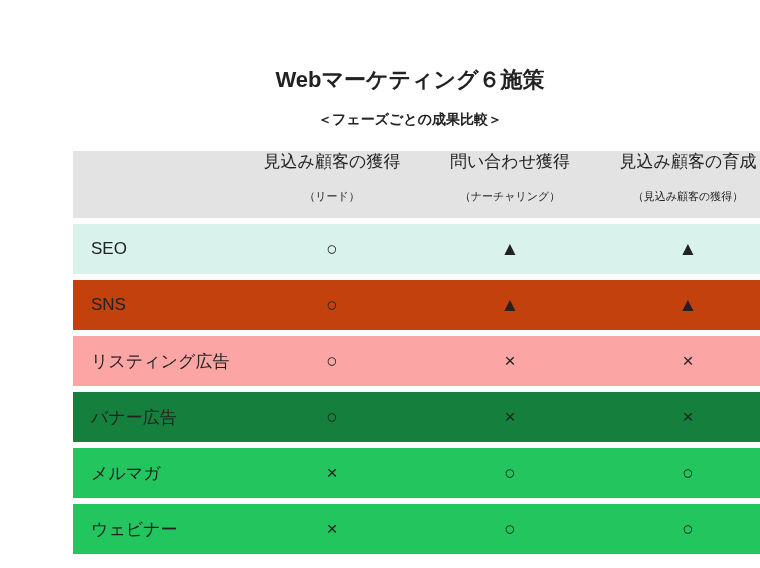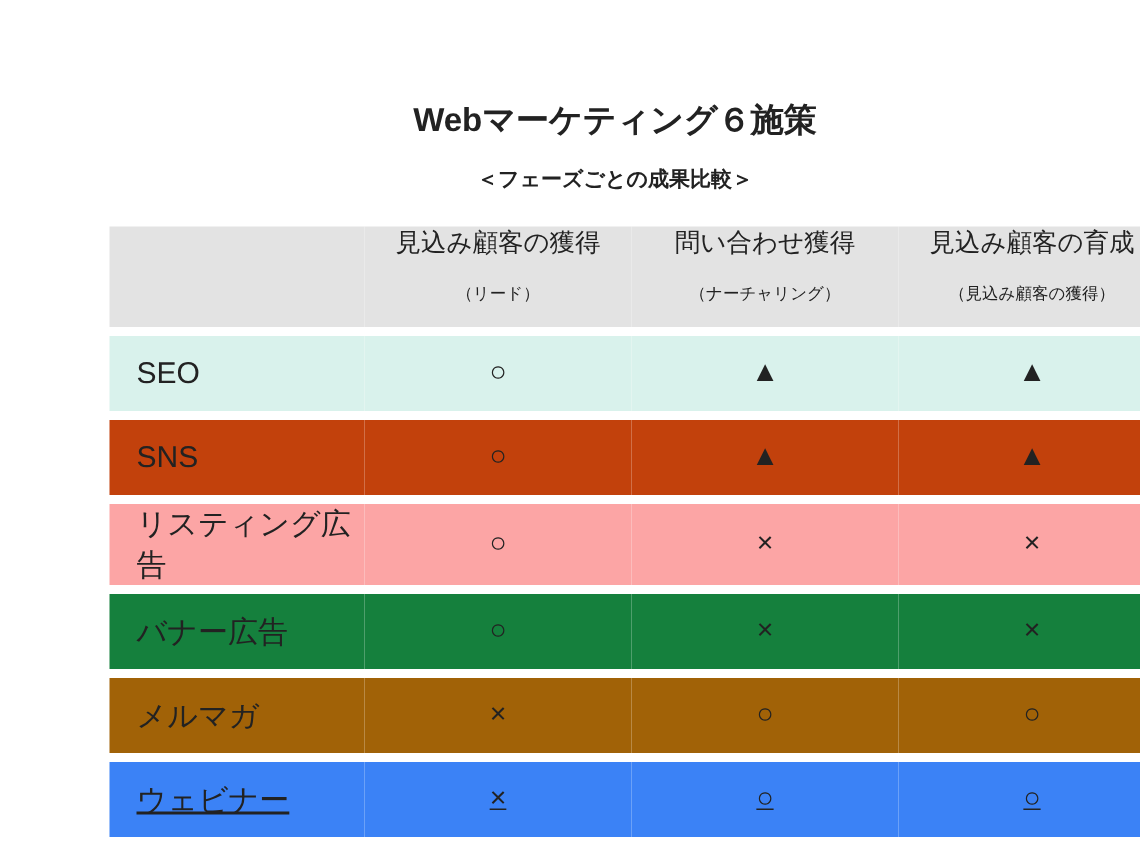--- a/index.html
+++ b/index.html
@@ -48,29 +48,29 @@
       font-size: 11px;
     }
     tbody td {
       height: 50px;
       font-size: 18px;
       text-align: center;
     }
     tbody td:first-child {
       text-align: left;
       padding-left: 18px;
-      font-size: 20px;
+      font-size: 17px;
     }
     .mark { font-size: 19px; }
     .row-0 td { background: #D9F2EC; }
     .row-1 td { background: #c2410c; }
     .row-2 td { background: #fca5a5; }
     .row-3 td { background: #15803d; }
-    .row-4 td { background: #a16207; }
-    .row-5 td { background: #3b82f6; text-decoration: underline; }
+    .row-4 td { background: #22c55e; }
+    .row-5 td { background: #22c55e; }
   </style>
 </head>
 <body>
 
 <div class="title">
   <span>Webマーケティング６施策</span>
   <span class="title-line2">＜フェーズごとの成果比較＞</span>
 </div>
 
 <table>

